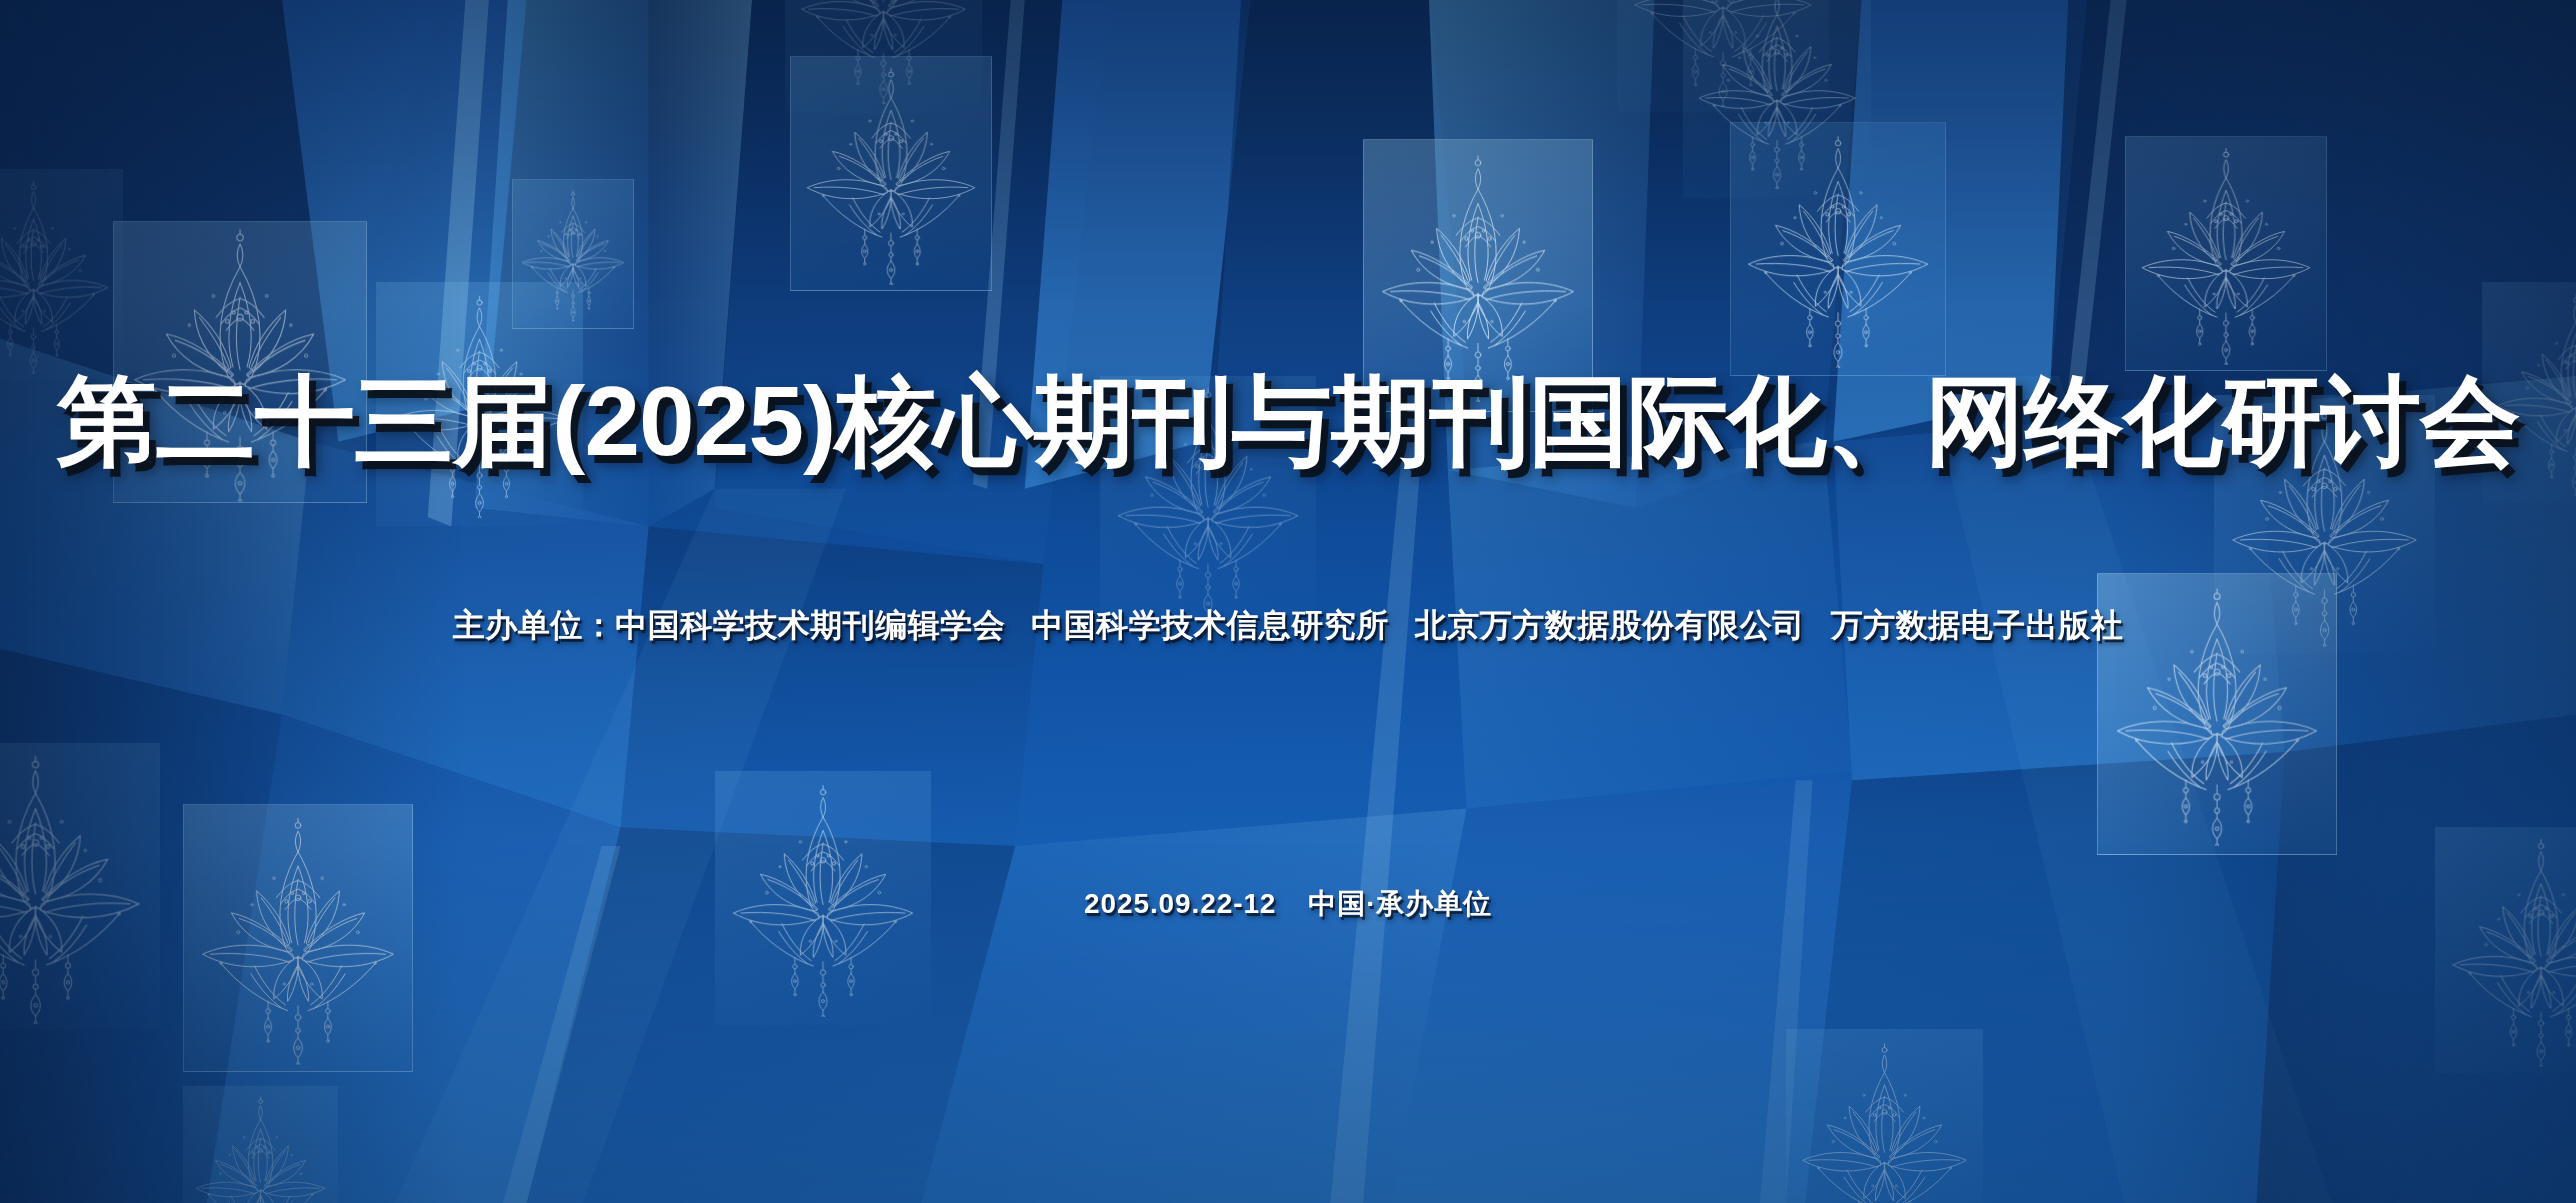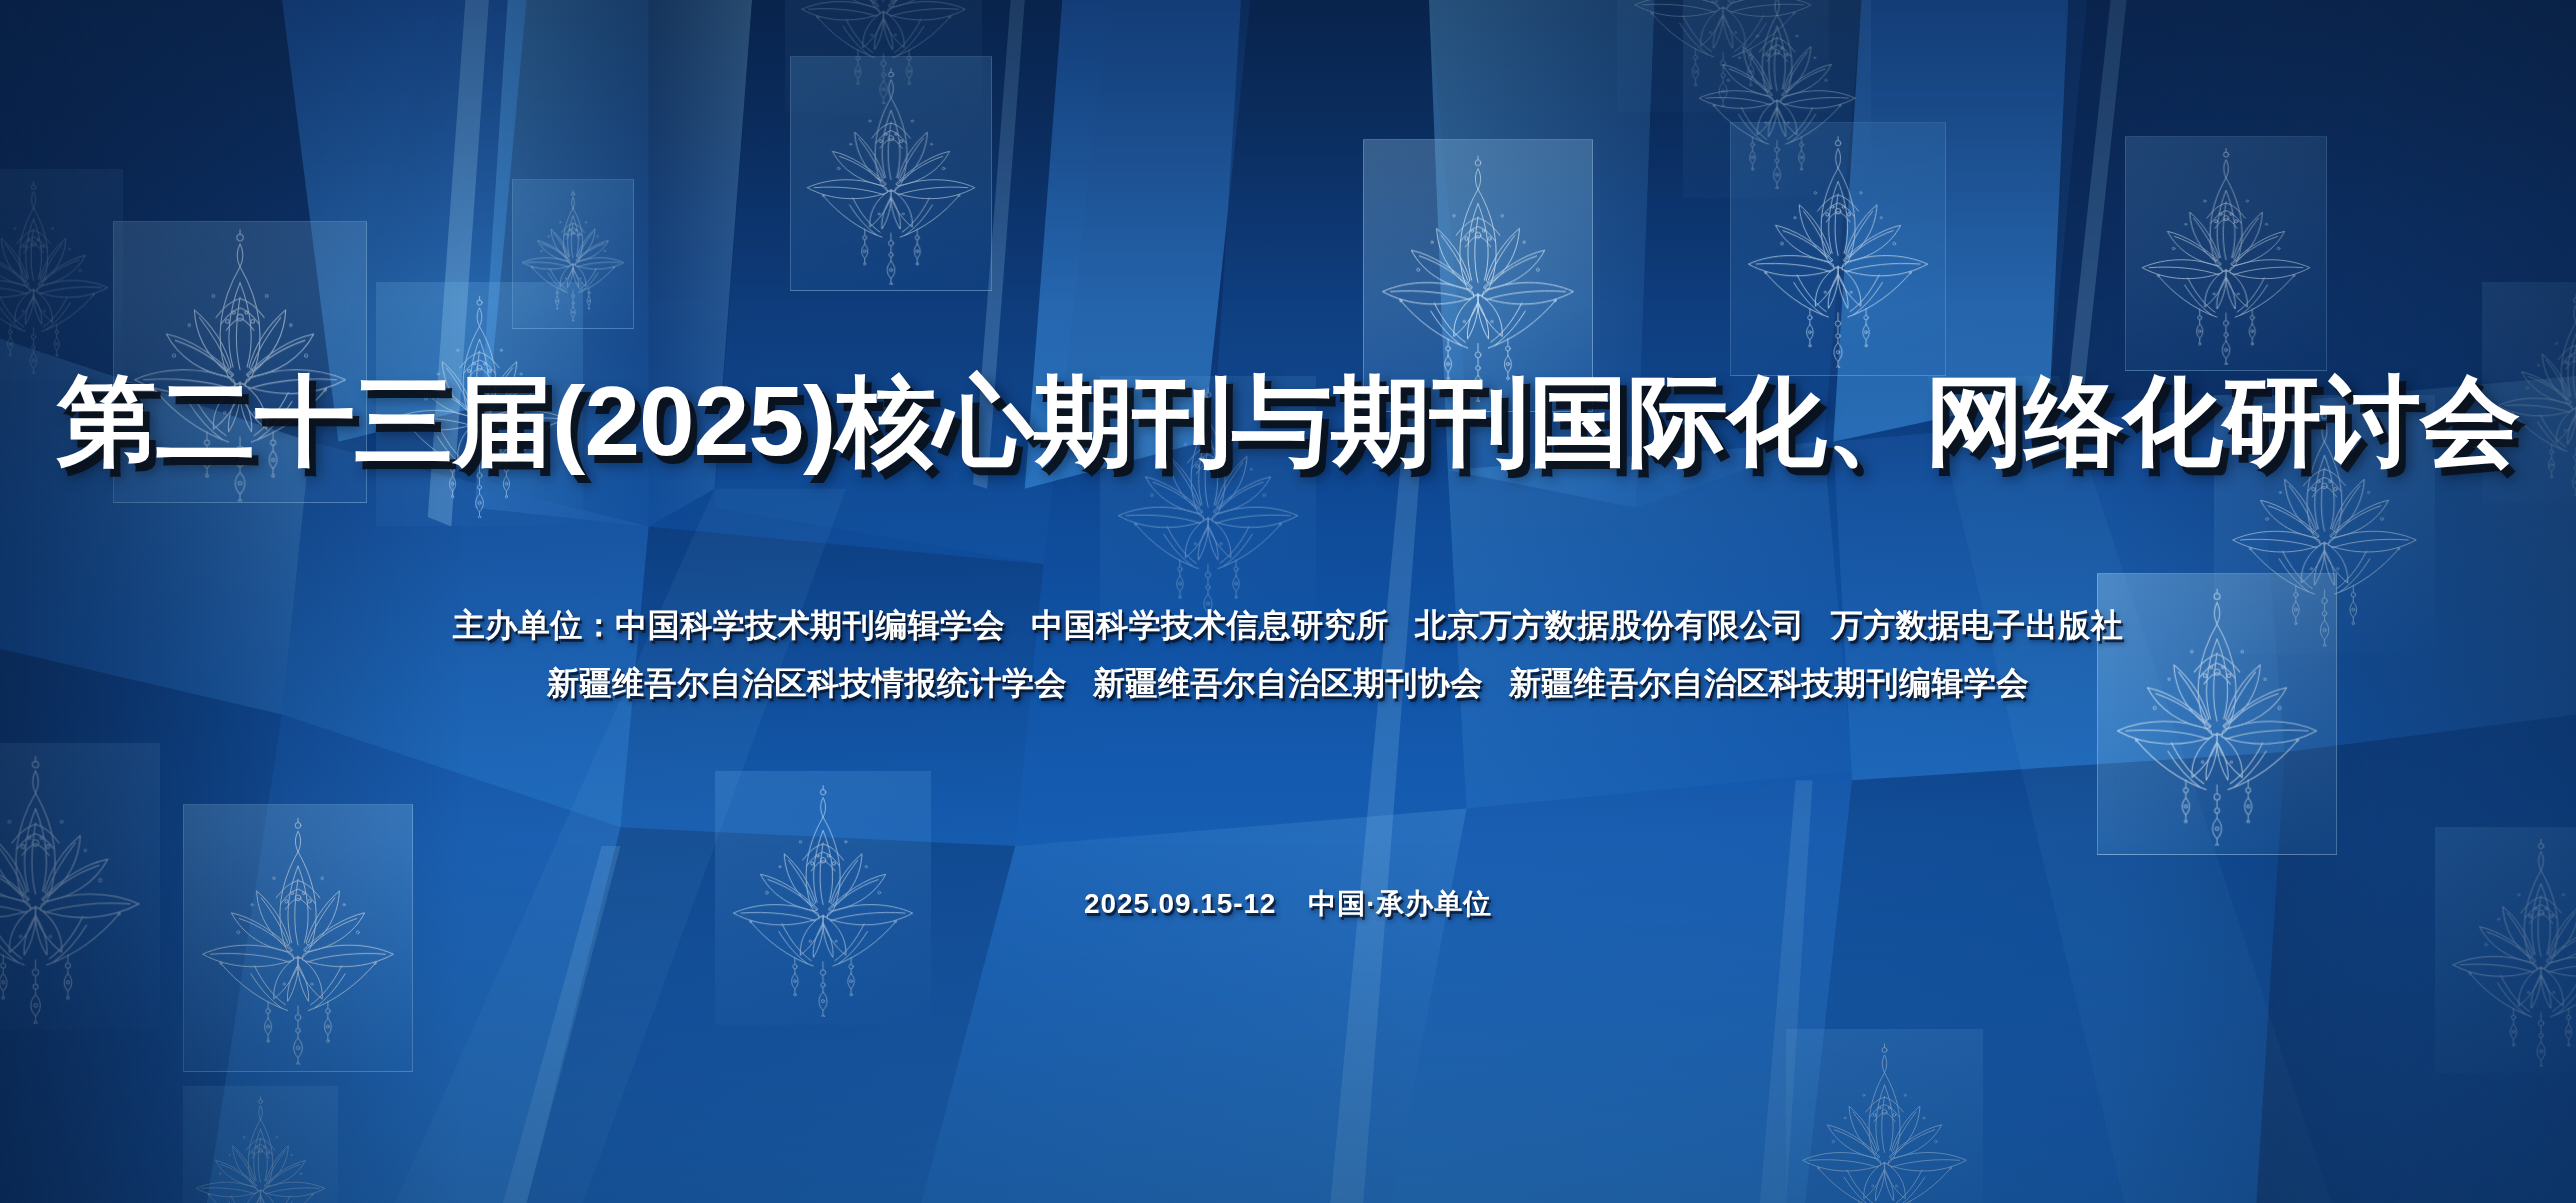--- a/index.html
+++ b/index.html
@@ -431,26 +431,23 @@
 
     <div class="title">第二十三届(2025)核心期刊与期刊国际化、网络化研讨会</div>
 
     <div class="orgs">
 
       <div class="org-line">
         <span>主办单位：</span><span>中国科学技术期刊编辑学会</span><span class="gap"></span><span>中国科学技术信息研究所</span><span class="gap"></span><span>北京万方数据股份有限公司</span><span class="gap"></span><span>万方数据电子出版社</span>
       </div>
 
 
-      <div class="org-line">
-        <span>新疆维吾尔自治区科技情报统计学会</span><span class="gap"></span><span>新疆维吾尔自治区期刊协会</span><span class="gap"></span><span>新疆维吾尔自治区科技期刊编辑学会</span>
-      </div>
 
     </div>
 
     <div class="datebar">
-      <span>2025.09.15-12</span><span class="gap"></span><span>中国·承办单位</span>
+      <span>2025.09.22-12</span><span class="gap"></span><span>中国·承办单位</span>
     </div>
 
   </div>
 
 </div>
 
 
 </body></html>

